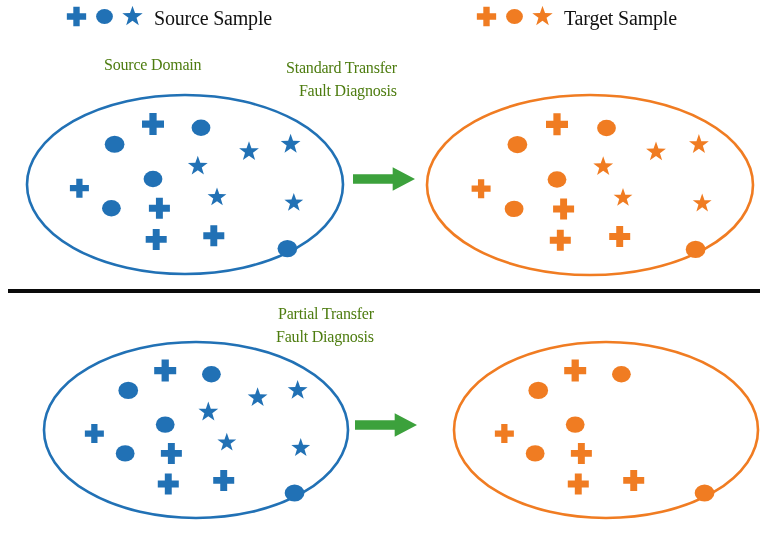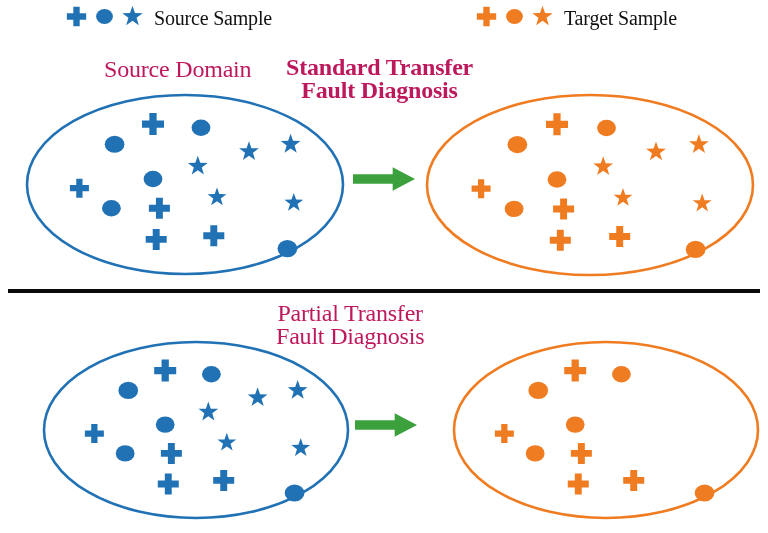--- a/index.html
+++ b/index.html
@@ -17,21 +17,21 @@
   .legend-label{
     font-family:"Liberation Serif", serif;
     font-size:20px;color:#111111;white-space:nowrap;margin-left:4px;
     letter-spacing:-0.2px;
   }
 
   
   .caption{
     position:absolute;
     font-family:"Liberation Serif", serif;
-    font-size:24px;color:#be185d;white-space:nowrap;text-align:center;
+    font-size:16px;color:#4d7c0f;white-space:nowrap;text-align:right;
     letter-spacing:-0.2px;
   }
   .caption.two-line{line-height:23px;}
 
   
   .divider{position:absolute;background:#0a0a0a;}
 
   
   .panel{position:absolute;}
   .panel svg{position:absolute;left:0;top:0;overflow:visible;}
@@ -65,21 +65,21 @@
           <ellipse cx="10.5" cy="10.5" rx="8.4" ry="7.56" fill="#F07C22"></ellipse>
         </svg></span>
     <span class="lg-star t"><svg width="21" height="21" viewBox="0 0 21 21">
           <path d="M10.50,-0.20 L13.02,7.04 L20.68,7.19 L14.57,11.82 L16.79,19.16 L10.50,14.78 L4.21,19.16 L6.43,11.82 L0.32,7.19 L7.98,7.04 Z" fill="#F07C22"></path>
         </svg></span>
     <span class="legend-label">Target Sample</span>
   </div>
 
   <div class="caption" id="cap-source-domain" style="left: 104px; top: 56px;">Source Domain</div>
 
-  <div class="caption two-line" id="cap-standard" style="left: 286px; top: 56px; font-weight: bold;">
+  <div class="caption two-line" id="cap-standard" style="left: 286px; top: 56px;">
     <div>Standard Transfer</div>
     <div>Fault Diagnosis</div>
   </div>
 
 
   <div class="caption two-line" id="cap-partial" style="left: 276px; top: 302px;">
     <div>Partial Transfer</div>
     <div>Fault Diagnosis</div>
   </div>
 

